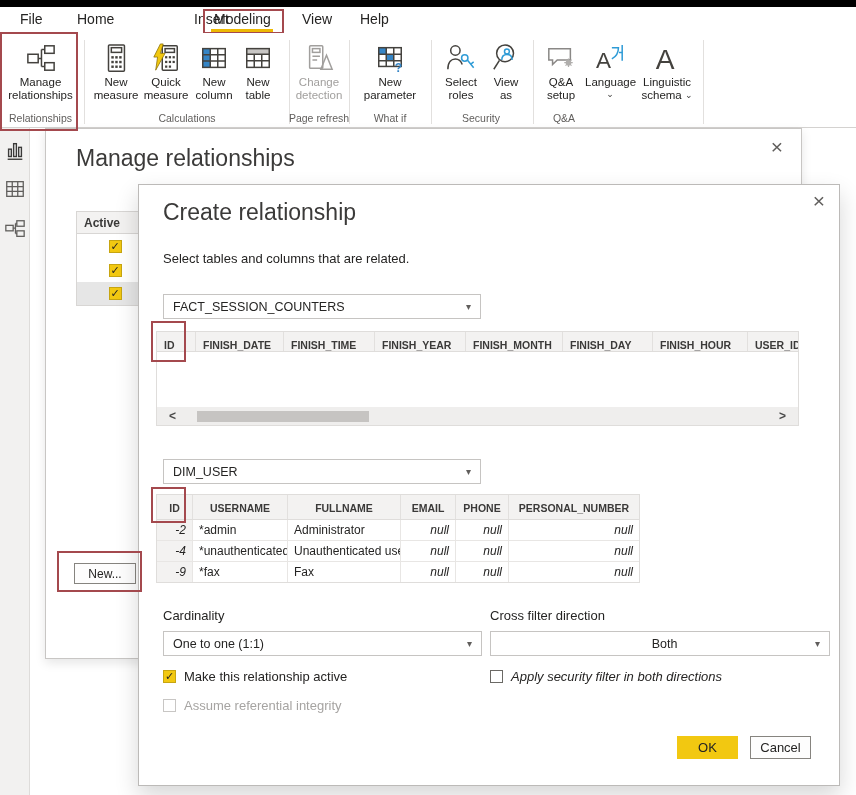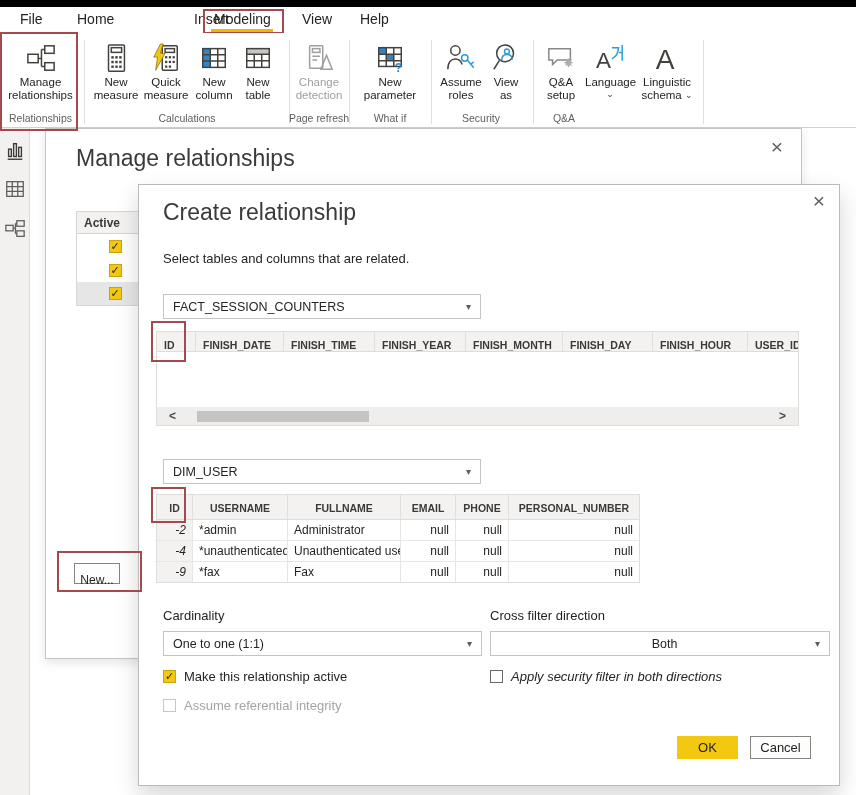--- a/index.html
+++ b/index.html
@@ -35,40 +35,40 @@
   .dlg-close { position:absolute; font-size:21px; font-weight:300; color:#605e5c; line-height:16px; cursor:default; }
 
   
   .active-table { position:absolute; left:30px; top:82px; width:78px; }
   .active-head { height:23px; background:#f3f2f1; border:1px solid #d8d6d4; font-size:12px; font-weight:bold; color:#3b3a39; padding:4px 0 0 7px; }
   .active-row { height:24px; border-left:1px solid #d8d6d4; border-right:1px solid #d8d6d4; display:flex; align-items:center; justify-content:center; background:#fff; }
   .active-row.selected { background:#e6e6e6; }
   .active-row:last-child { border-bottom:1px solid #d8d6d4; }
 
   .btn { border:1px solid #86847f; background:#fdfdfd; font-size:12px; color:#252423; text-align:center; cursor:default; }
-  .new-btn { position:absolute; left:28px; top:434px; width:46px; height:21px; padding-top:9px; }
+  .new-btn { position:absolute; left:28px; top:434px; width:62px; height:21px; padding-top:3px; }
   .partial-btn { position:absolute; left:101px; top:434px; width:10px; height:21px; border:1px solid #86847f; border-right:none; background:#fdfdfd; }
   .newbtn-box { left:57px; top:551px; width:85px; height:41px; }
 
   
   .subtitle { position:absolute; left:24px; top:66px; font-size:13px; color:#252423; }
   .dropdown { position:absolute; height:25px; border:1px solid #c6c4c2; background:#fff; font-size:12.5px; color:#252423; padding:5px 0 0 9px; cursor:default; }
   .dropdown .dd-caret { position:absolute; right:9px; top:6px; font-size:10px; color:#605e5c; }
 
   .grid { position:absolute; border:1px solid #dfdddb; background:#fff; }
   .grid-head { display:flex; background:#f3f2f1; border-bottom:1px solid #dfdddb; }
   .gh-cell { font-size:10.5px; font-weight:bold; color:#3b3a39; padding:7px 0 0 7px; border-right:1px solid #e2e0de; overflow:hidden; white-space:nowrap; }
   .gh-cell:last-child { border-right:none; }
   .t2 .gh-cell { text-align:center; padding-left:0; }
   .grid-row { display:flex; border-bottom:1px solid #e8e6e4; }
   .grid-row:last-child { border-bottom:none; }
   .gc { font-size:12px; color:#252423; padding:3px 6px 0 6px; border-right:1px solid #e8e6e4; overflow:hidden; white-space:nowrap; height:20px; }
   .gc:last-child { border-right:none; }
   .gc.idc { background:#f3f2f1; font-style:italic; text-align:right; }
-  .gc.nullc { text-align:right; }
+  .gc.nullc { font-style:italic; text-align:right; }
   .scrollrow { position:absolute; left:0; bottom:0; width:100%; height:18px; background:#efeeed; }
   .scroll-arrow { position:absolute; top:2px; font-size:12px; font-weight:bold; color:#4a4a4a; }
   .scroll-thumb { position:absolute; left:40px; top:4px; width:172px; height:11px; background:#c6c4c2; }
 
   .field-label { position:absolute; font-size:13px; color:#252423; }
   .cb { position:absolute; width:13px; height:13px; border:1px solid #6b6965; background:#fff; display:flex; align-items:center; justify-content:center; }
   .cb.checked { background:#F2C811; border-color:#c7a511; }
   .cb.checked span { font-size:11px; font-weight:bold; color:#252423; line-height:11px; }
   .cb.disabled { border-color:#c8c6c4; }
   .cb-label { position:absolute; font-size:13px; color:#252423; }
@@ -229,21 +229,21 @@
             <g class="ic">
               <circle cx="10" cy="8" r="5"></circle>
               <path d="M2 28 c0-8 4-11 8-11 c3 0 6 2 7.3 6"></path>
             </g>
             <g class="ic-blue">
               <circle cx="20" cy="16" r="3.4"></circle>
               <path d="M23 18.5 L29.5 26.5 M26.5 22.5 l3 -2.3"></path>
             </g>
           </svg>
       </div>
-      <div>Assume roles</div>
+      <div>Select roles</div>
     </div>
 
     <div class="rbtn" style="left:487px;width:38px;">
       <div class="ricon">
         <svg width="30" height="30" viewBox="0 0 32 32">
             <g class="ic">
               <circle cx="15" cy="11" r="9"></circle>
               <path d="M9 18.5 L3 28"></path>
             </g>
             <g class="ic-blue" stroke-width="1.4">

